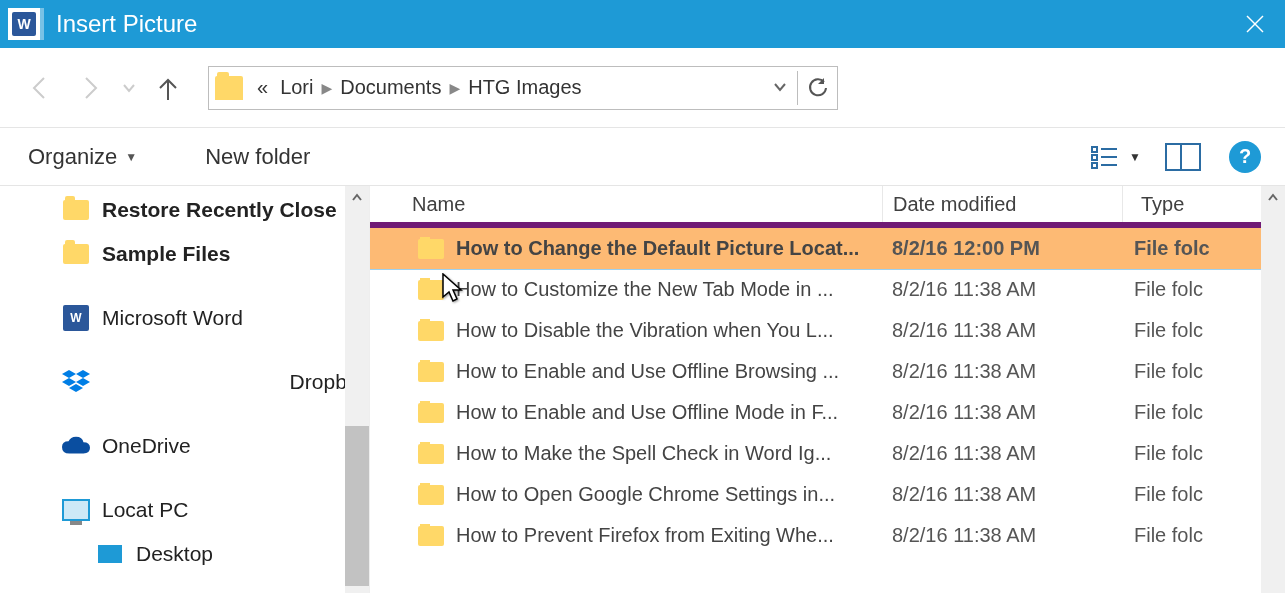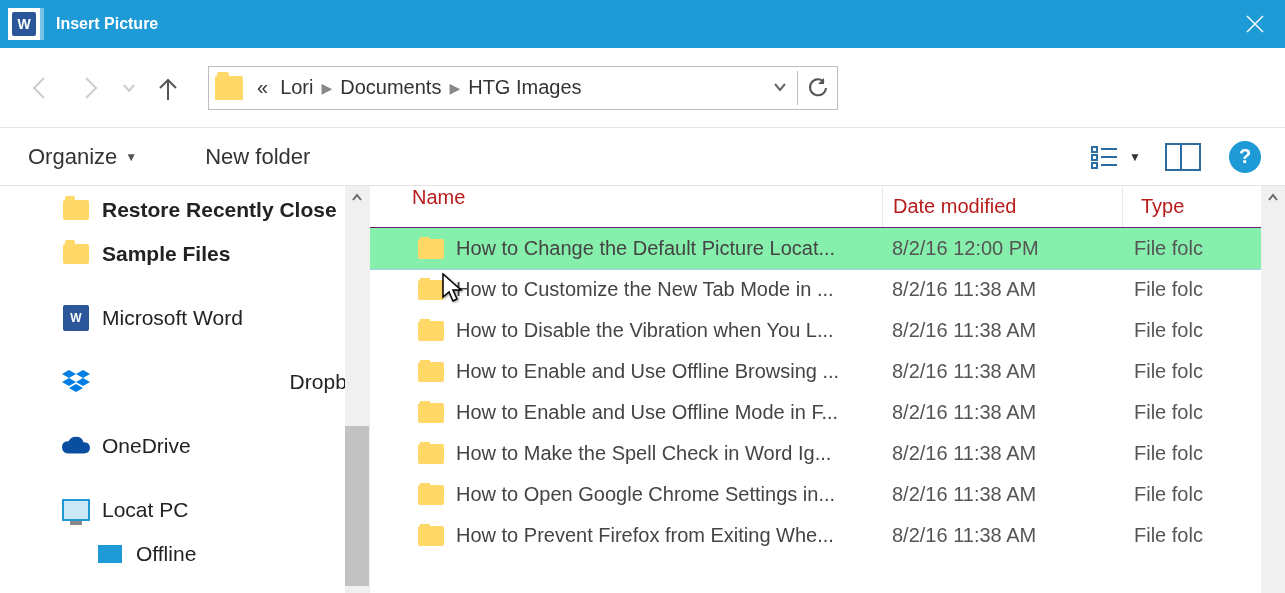--- a/index.html
+++ b/index.html
@@ -3,21 +3,21 @@
 <meta charset="utf-8">
 <style>
 * { box-sizing: border-box; margin: 0; padding: 0; font-family: "Segoe UI", Tahoma, sans-serif; }
 body { width: 1285px; height: 593px; overflow: hidden; background: #fff; font-size: 20px; color: #333; }
 
 
 .titlebar { height: 48px; background: #1e9ad6; display: flex; align-items: center; padding: 0 0 0 8px; color: #fff; }
 .word-icon { width: 32px; height: 32px; background: #fff; display: flex; align-items: center; justify-content: center; margin-right: 16px; position: relative; }
 .word-icon::before { content: ""; position: absolute; top: 0; right: -4px; width: 4px; height: 32px; background: rgba(255,255,255,0.4); }
 .word-icon-inner { width: 24px; height: 24px; background: #2b579a; color: #fff; display: flex; align-items: center; justify-content: center; font-weight: bold; font-size: 14px; border-radius: 2px;}
-.titlebar-title { font-size: 16px; font-weight: 700; flex: 1; }
+.titlebar-title { font-size: 24px; font-weight: 400; flex: 1; }
 .titlebar-close { width: 60px; height: 48px; display: flex; align-items: center; justify-content: center; cursor: pointer; }
 .titlebar-close svg { stroke: #fff; stroke-width: 1.5; }
 
 
 .navrow { height: 80px; display: flex; align-items: center; padding: 0 18px; gap: 6px; border-bottom: 1px solid #e5e5e5; }
 .nav-btn { width: 44px; height: 44px; display: flex; align-items: center; justify-content: center; color: #888; cursor: pointer; }
 .nav-btn.disabled { color: #ccc; }
 .nav-btn svg { stroke: currentColor; fill: none; stroke-width: 2; }
 .addressbar { flex: 1; height: 44px; border: 1px solid #bdbdbd; display: flex; align-items: center; padding: 0 6px; margin: 0 8px 0 12px; max-width: 630px;}
 .addr-folder { width: 28px; height: 24px; background: #ffd868; border-radius: 2px 2px 0 0; position: relative; margin-right: 8px; }
@@ -59,28 +59,28 @@
 .onedrive-ico svg { fill: #0a4ea0; }
 .pc-ico { width: 28px; height: 22px; border: 2px solid #1e9ad6; background: #cde9f7; position: relative;}
 .pc-ico::after { content:""; position:absolute; bottom:-6px; left:6px; right:6px; height:4px; background:#888;}
 .desktop-ico { width: 24px; height: 18px; background: #1e9ad6; }
 .sidebar-scroll { position: absolute; right: 0; top: 0; bottom: 0; width: 24px; background: #f0f0f0;}
 .sidebar-scroll .up { position: absolute; top: 0; width: 24px; height: 24px; display: flex; align-items: center; justify-content: center; color: #666; cursor: pointer;}
 .sidebar-scroll .thumb { position: absolute; top: 240px; width: 24px; height: 160px; background: #c2c2c2; cursor: pointer;}
 
 
 .filelist { flex: 1; position: relative; overflow: hidden;}
-.list-header { display: flex; align-items: flex-start; height: 42px; border-bottom: 1px solid #701a75; color: #b91c1c; font-size: 20px; position: relative;}
+.list-header { display: flex; align-items: center; height: 42px; border-bottom: 6px solid #701a75; color: #404040; font-size: 20px; position: relative;}
 .col-name { width: 512px; padding-left: 42px; display: flex; align-items: center; gap: 12px; cursor: pointer;}
 .col-sort { position: absolute; left: 200px; top: -12px; color: #888; font-size: 16px;}
 .col-date { width: 240px; padding-left: 10px; cursor: pointer; border-left: 1px solid #e8e8e8; height: 100%; display: flex; align-items: center;}
 .col-type { flex: 1; padding-left: 18px; cursor: pointer; border-left: 1px solid #e8e8e8; height: 100%; display: flex; align-items: center;}
 .list-body { }
 .file-row { display: flex; align-items: center; height: 41px; font-size: 20px; color: #444; cursor: pointer;}
-.file-row.selected { background: #86efac; outline: 1px solid #9dd0ef;}
+.file-row.selected { background: #fdba74; outline: 1px solid #9dd0ef; font-weight: bold;}
 .file-row .fr-name { width: 512px; padding-left: 48px; display: flex; align-items: center; gap: 12px; white-space: nowrap; overflow: hidden;}
 .file-row .fr-name .folder-ico { width: 26px; height: 20px; background: #ffd868; border-radius: 2px; position: relative; flex-shrink: 0;}
 .file-row .fr-name .folder-ico::before { content:""; position:absolute; top:-4px; left:2px; width:10px; height:4px; background:#ffd868; border-radius:2px 2px 0 0;}
 .file-row .fr-name span.text { overflow: hidden; text-overflow: ellipsis; max-width: 450px;}
 .file-row .fr-date { width: 240px; padding-left: 10px; color: #555;}
 .file-row .fr-type { flex: 1; padding-left: 12px; color: #555; white-space: nowrap; overflow: hidden;}
 .filelist-scroll { position: absolute; right: 0; top: 0; bottom: 0; width: 24px; background: #f0f0f0;}
 .filelist-scroll .up { position:absolute; top:0; width:24px; height:24px; display:flex; align-items:center; justify-content:center; color:#666; cursor:pointer;}
 
 .cursor { position: absolute; left: 442px; top: 273px; pointer-events: none; z-index: 10;}
@@ -213,21 +213,21 @@
         <div class="sidebar-item " style="margin-top: 20px;">
           <div class="icon">
             <div class="pc-ico"></div>
           </div>
           <span>Locat PC</span>
         </div>
         <div class="sidebar-item indent2" style="margin-top: 0px;">
           <div class="icon">
             <div class="desktop-ico"></div>
           </div>
-          <span>Offline</span>
+          <span>Desktop</span>
         </div>
       </div>
     <div class="sidebar-scroll">
       <div class="up">
         <svg width="12" height="12" viewBox="0 0 12 12" fill="none" stroke="currentColor" stroke-width="2">
             <polyline points="2,8 6,3 10,8"></polyline>
           </svg>
       </div>
       <div class="thumb"></div>
     </div>

